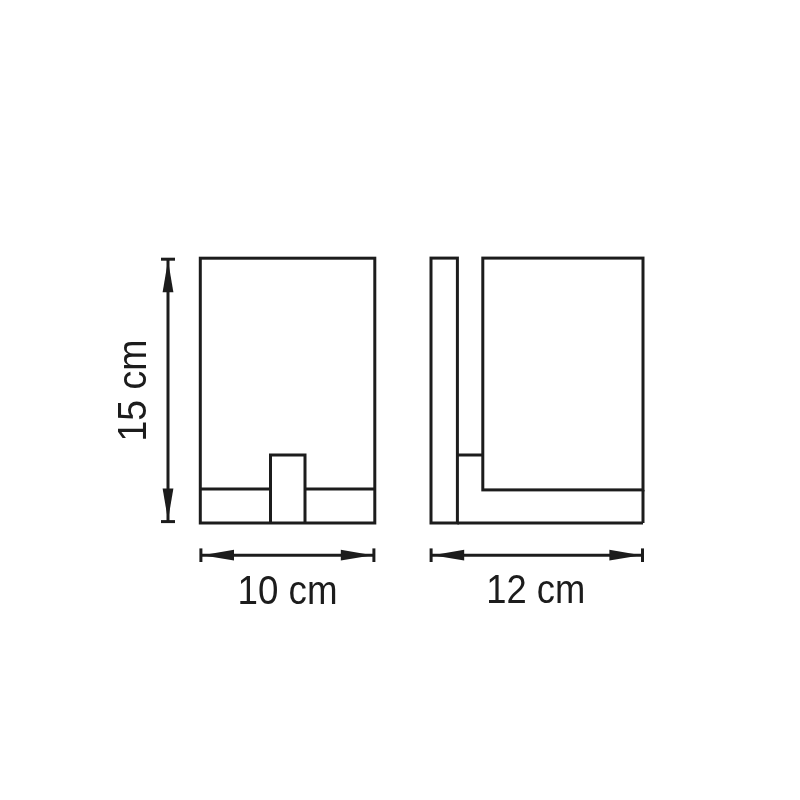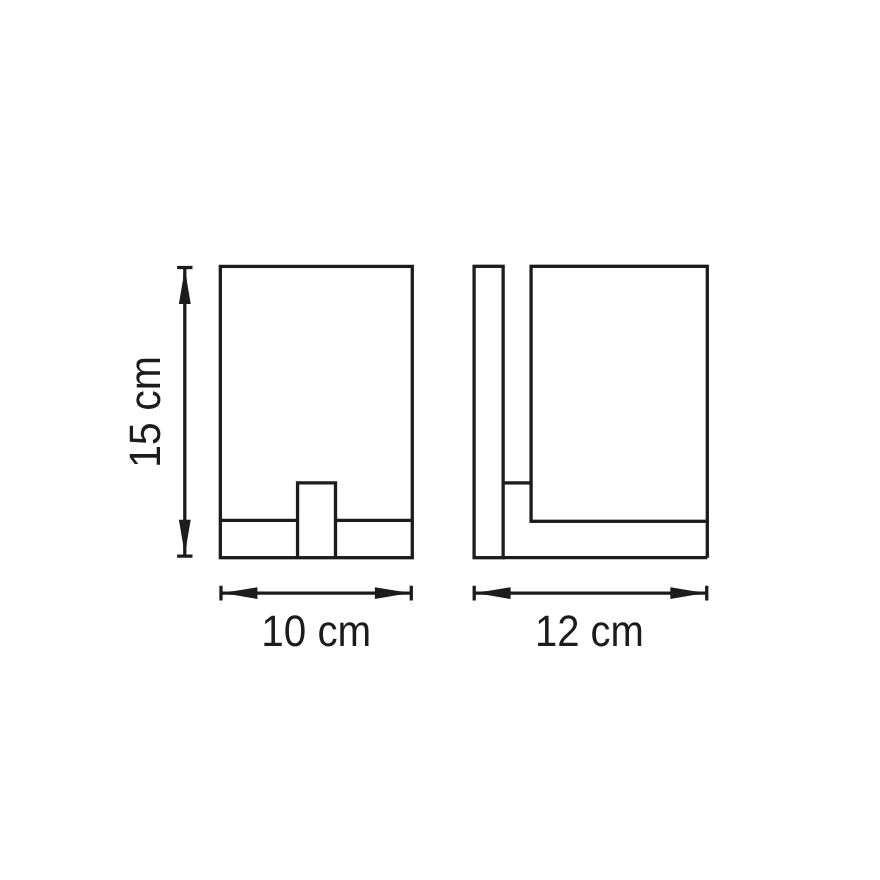--- a/index.html
+++ b/index.html
@@ -1,16 +1,16 @@
 <!DOCTYPE html>
 <html><head>
 <meta charset="utf-8">
 <style>
   html,body{margin:0;padding:0;background:#ffffff;}
-  .wrap{width:800px;height:604px;position:relative;background:#ffffff;}
+  .wrap{width:800px;height:604px;position:relative;background:#ffffff;margin-top:16px;}
   svg{display:block;}
   text{font-family:"Liberation Sans",sans-serif;fill:#1c1c1c;}
 </style>
 </head>
 <body>
 <div class="wrap">
 <svg width="800" height="800" viewBox="0 0 800 800">
 
   <rect x="0" y="0" width="800" height="800" fill="#ffffff"></rect>
 

